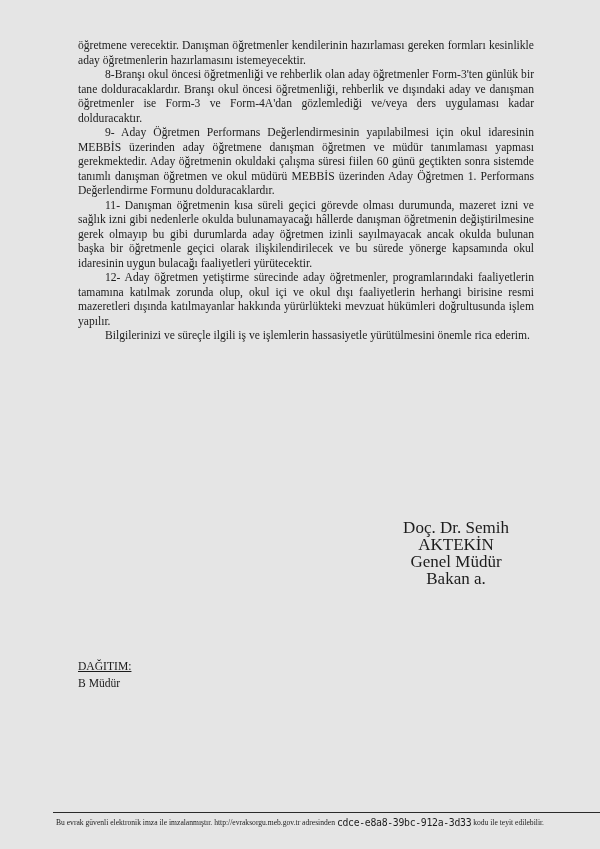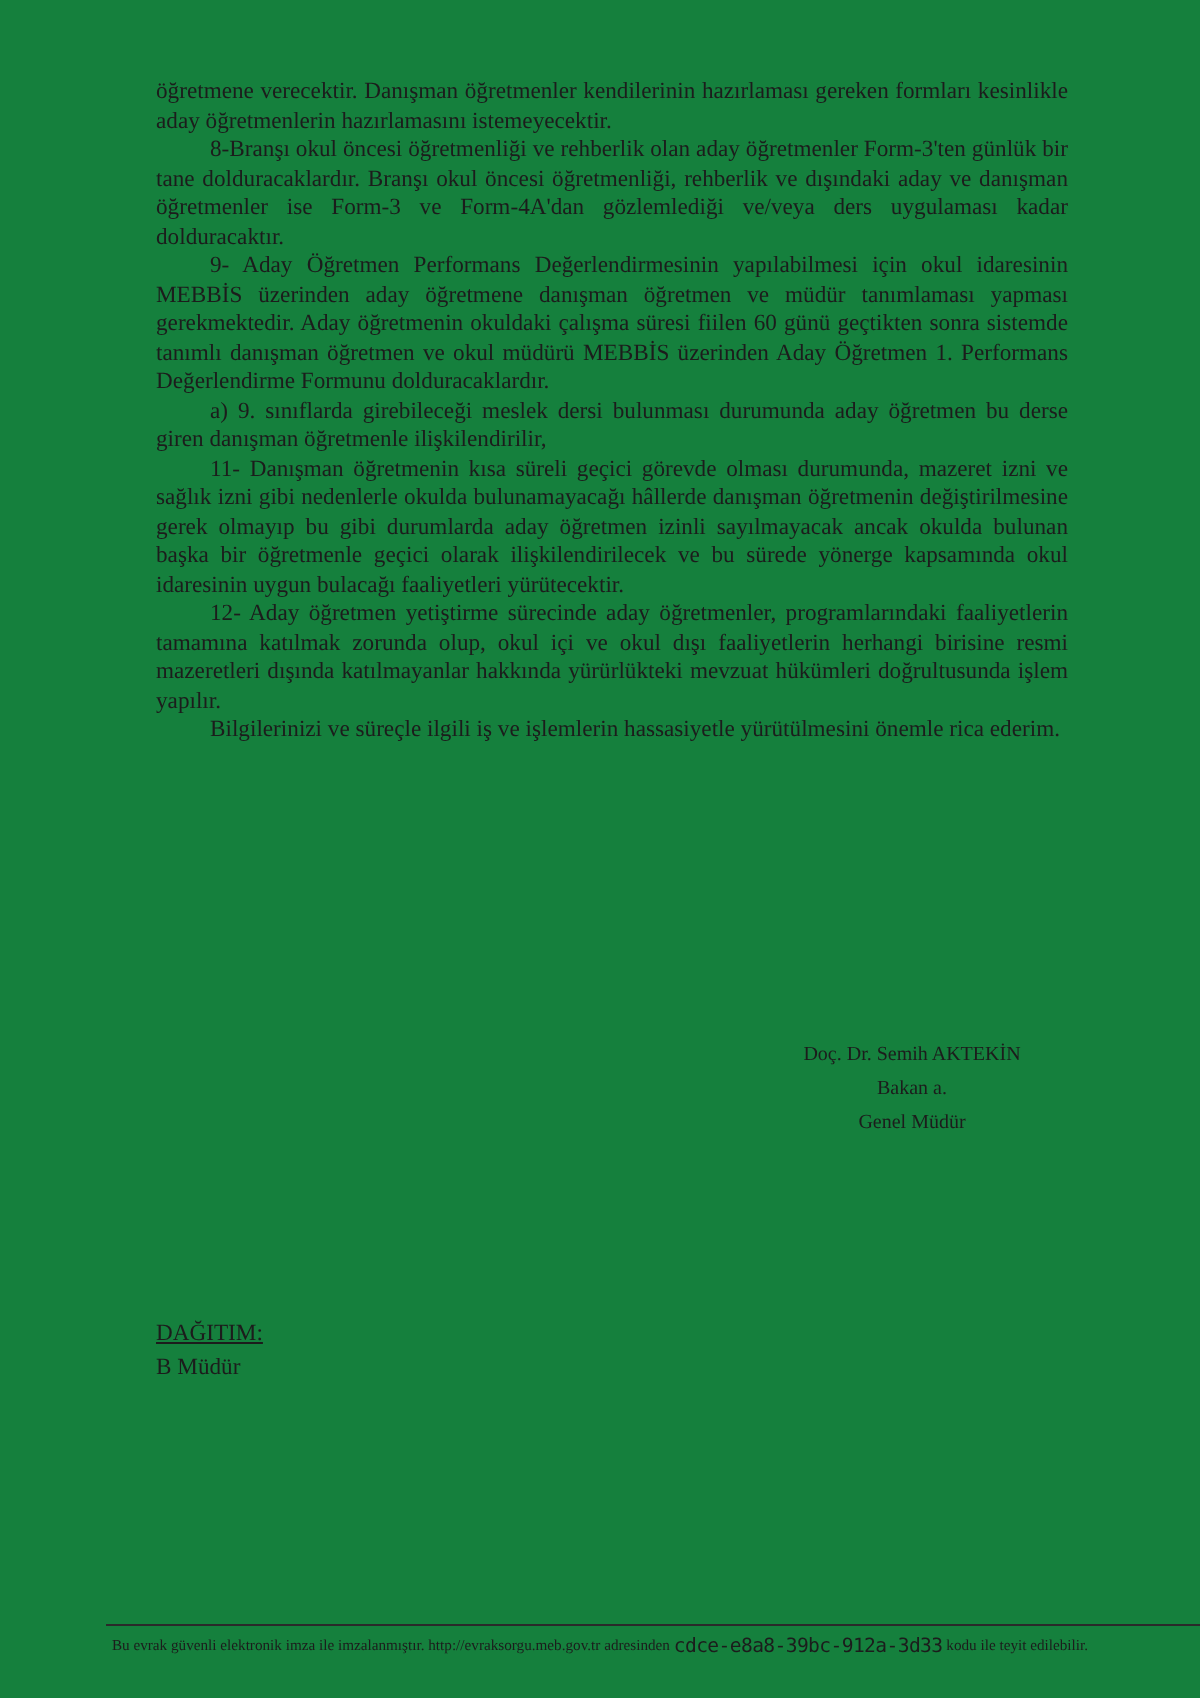--- a/index.html
+++ b/index.html
@@ -11,21 +11,21 @@
     width: 600px;
     height: 849px;
     position: relative;
     overflow: hidden;
     font-family: "Liberation Serif", serif;
     color: #1c1c1c;
   }
   .page {
     position: absolute;
     inset: 0;
-    background: #15803d;
+    background: #e5e5e5;
   }
   .doc-text {
     position: absolute;
     top: 39px;
     left: 78px;
     width: 456px;
     font-size: 11.6px;
     line-height: 14.5px;
     text-align: justify;
   }
@@ -35,21 +35,21 @@
   }
   .doc-text p.no-indent {
     text-indent: 0;
   }
   .signature {
     position: absolute;
     top: 519px;
     left: 370px;
     width: 172px;
     text-align: center;
-    font-size: 10px;
+    font-size: 17px;
     line-height: 17px;
   }
   .distribution {
     position: absolute;
     top: 630px;
     left: 78px;
     font-size: 11.6px;
     line-height: 17px;
   }
   .distribution .heading {
@@ -83,30 +83,29 @@
 </style>
 </head>
 <body>
 
 <div class="page">
 
   <div class="doc-text">
     <p class="no-indent">öğretmene verecektir. Danışman öğretmenler kendilerinin hazırlaması gereken formları kesinlikle aday öğretmenlerin hazırlamasını istemeyecektir.</p>
     <p>8-Branşı okul öncesi öğretmenliği ve rehberlik olan aday öğretmenler Form-3'ten günlük bir tane dolduracaklardır. Branşı okul öncesi öğretmenliği, rehberlik ve dışındaki aday ve danışman öğretmenler ise Form-3 ve Form-4A'dan gözlemlediği ve/veya ders uygulaması kadar dolduracaktır.</p>
     <p>9- Aday Öğretmen Performans Değerlendirmesinin yapılabilmesi için okul idaresinin MEBBİS üzerinden aday öğretmene danışman öğretmen ve müdür tanımlaması yapması gerekmektedir. Aday öğretmenin okuldaki çalışma süresi fiilen 60 günü geçtikten sonra sistemde tanımlı danışman öğretmen ve okul müdürü MEBBİS üzerinden Aday Öğretmen 1. Performans Değerlendirme Formunu dolduracaklardır.</p>
-    <p>a) 9. sınıflarda girebileceği meslek dersi bulunması durumunda aday öğretmen bu derse giren danışman öğretmenle ilişkilendirilir,</p>
     <p>11- Danışman öğretmenin  kısa süreli geçici görevde olması durumunda,  mazeret izni ve sağlık izni gibi nedenlerle okulda bulunamayacağı hâllerde danışman öğretmenin değiştirilmesine gerek olmayıp bu gibi durumlarda aday öğretmen izinli sayılmayacak ancak okulda bulunan başka bir öğretmenle geçici olarak ilişkilendirilecek ve bu sürede yönerge kapsamında  okul idaresinin uygun bulacağı faaliyetleri yürütecektir.</p>
     <p>12- Aday öğretmen yetiştirme sürecinde aday öğretmenler, programlarındaki faaliyetlerin tamamına katılmak zorunda olup, okul içi ve okul dışı faaliyetlerin herhangi birisine resmi mazeretleri dışında katılmayanlar hakkında yürürlükteki mevzuat hükümleri doğrultusunda işlem yapılır.</p>
     <p>Bilgilerinizi ve süreçle ilgili iş ve işlemlerin hassasiyetle yürütülmesini önemle rica ederim.</p>
   </div>
 
   <div class="signature">
     <div>Doç. Dr. Semih AKTEKİN</div>
+    <div>Genel Müdür</div>
     <div>Bakan a.</div>
-    <div>Genel Müdür</div>
   </div>
 
   <div class="distribution">
     <div class="heading">DAĞITIM:</div>
     <div>B Müdür</div>
   </div>
 
   <div class="footer-rule"></div>
 
   <div class="footer">

